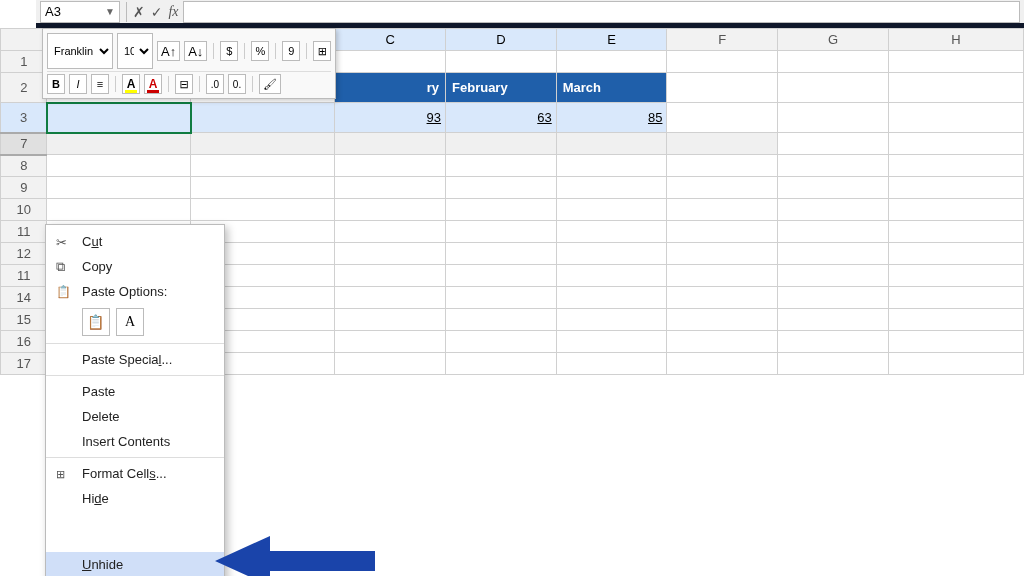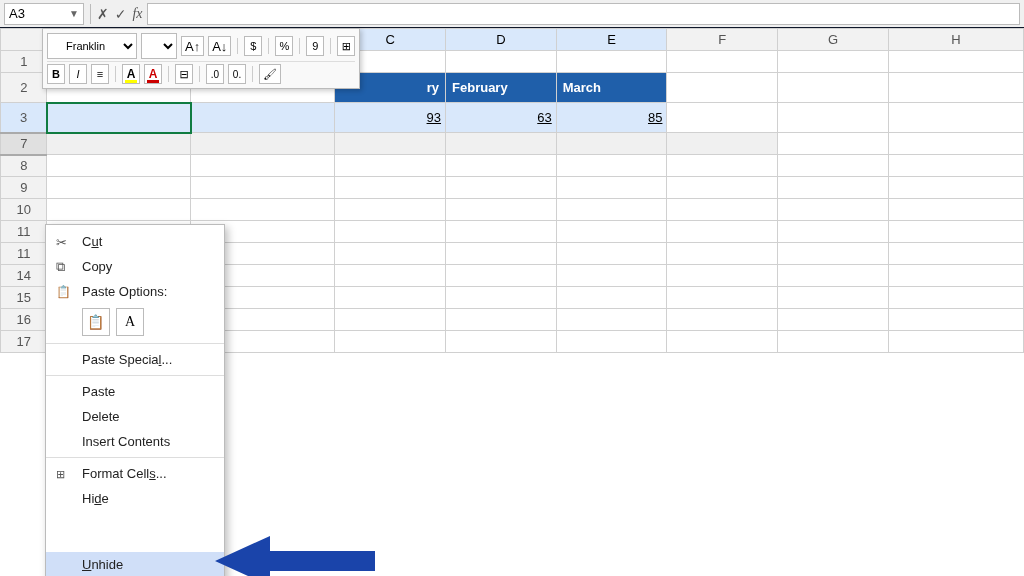--- a/index.html
+++ b/index.html
@@ -4,23 +4,24 @@
   <style>
     * { margin: 0; padding: 0; box-sizing: border-box; }
     body { font-family: 'Segoe UI', Arial, sans-serif; font-size: 13px; background: #fff; overflow: hidden; width: 1024px; height: 576px; }
 
     
     .formula-bar {
       display: flex;
       align-items: center;
       height: 28px;
       background: #f0f0f0;
-      border-bottom: 1px solid #0f172a;
+      border-bottom: 5px solid #0f172a;
       padding: 0 4px;
       gap: 4px;
+      margin-left: 36px;
     }
     .cell-ref-box {
       width: 80px;
       height: 22px;
       border: 1px solid #bbb;
       background: #fff;
       padding: 0 4px;
       font-size: 13px;
       display: flex; align-items: center;
     }
@@ -54,21 +55,21 @@
       padding: 2px 4px;
     }
     .mini-toolbar-row1 {
       display: flex; align-items: center; gap: 4px; padding: 2px 0;
       border-bottom: 1px solid #ddd;
     }
     .mini-toolbar-row2 {
       display: flex; align-items: center; gap: 4px; padding: 2px 0;
     }
     .tb-select {
-      height: 26px; font-size: 11px; border: 1px solid #bbb; background: #fff; padding: 0 14px;
+      height: 36px; font-size: 11px; border: 1px solid #bbb; background: #fff; padding: 0 2px;
     }
     .tb-btn {
       height: 20px; min-width: 18px; font-size: 11px; border: 1px solid #bbb; background: #fff;
       cursor: pointer; padding: 0 3px; display: flex; align-items: center; justify-content: center;
     }
     .tb-sep { width: 1px; height: 16px; background: #ccc; margin: 0 2px; }
 
     
     .grid-wrapper {
       position: relative;
@@ -392,20 +393,31 @@
             <td></td>
             <td></td>
             <td></td>
             <td></td>
             <td></td>
             <td></td>
             <td></td>
             <td></td>
           </tr>
         <tr>
+            <td class="row-hdr">12</td>
+            <td></td>
+            <td></td>
+            <td></td>
+            <td></td>
+            <td></td>
+            <td></td>
+            <td></td>
+            <td></td>
+          </tr>
+        <tr>
             <td class="row-hdr">11</td>
             <td></td>
             <td></td>
             <td></td>
             <td></td>
             <td></td>
             <td></td>
             <td></td>
             <td></td>
           </tr>

